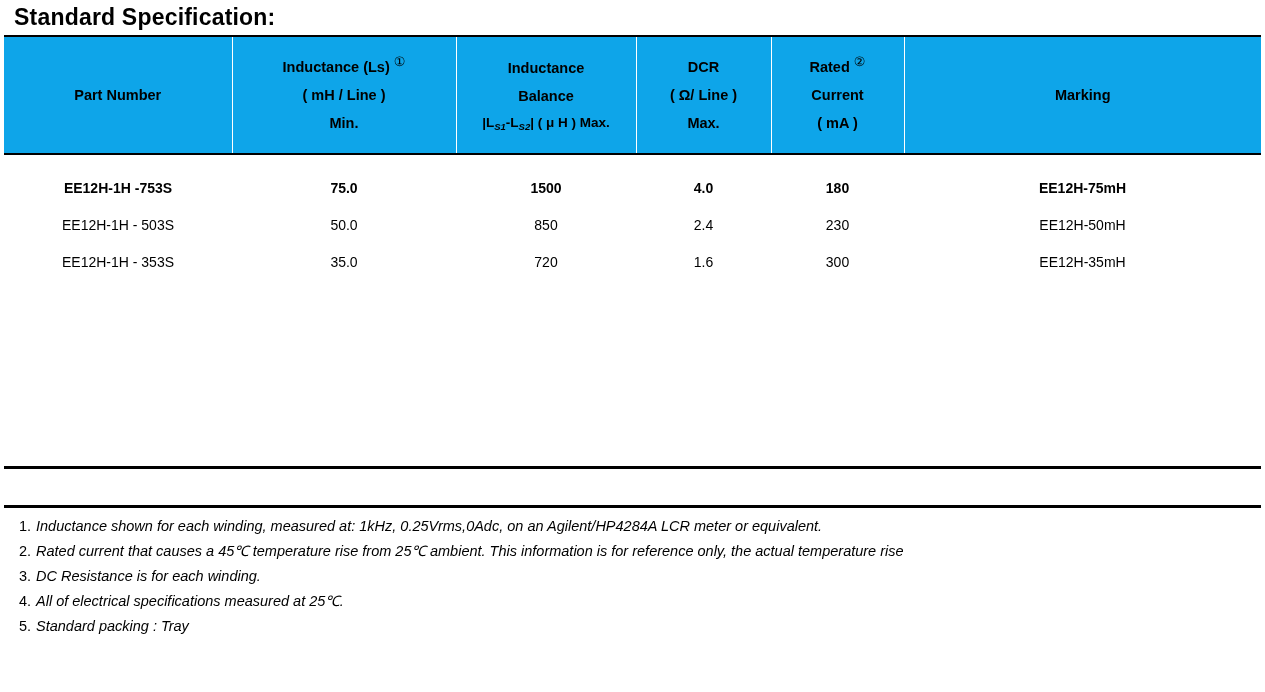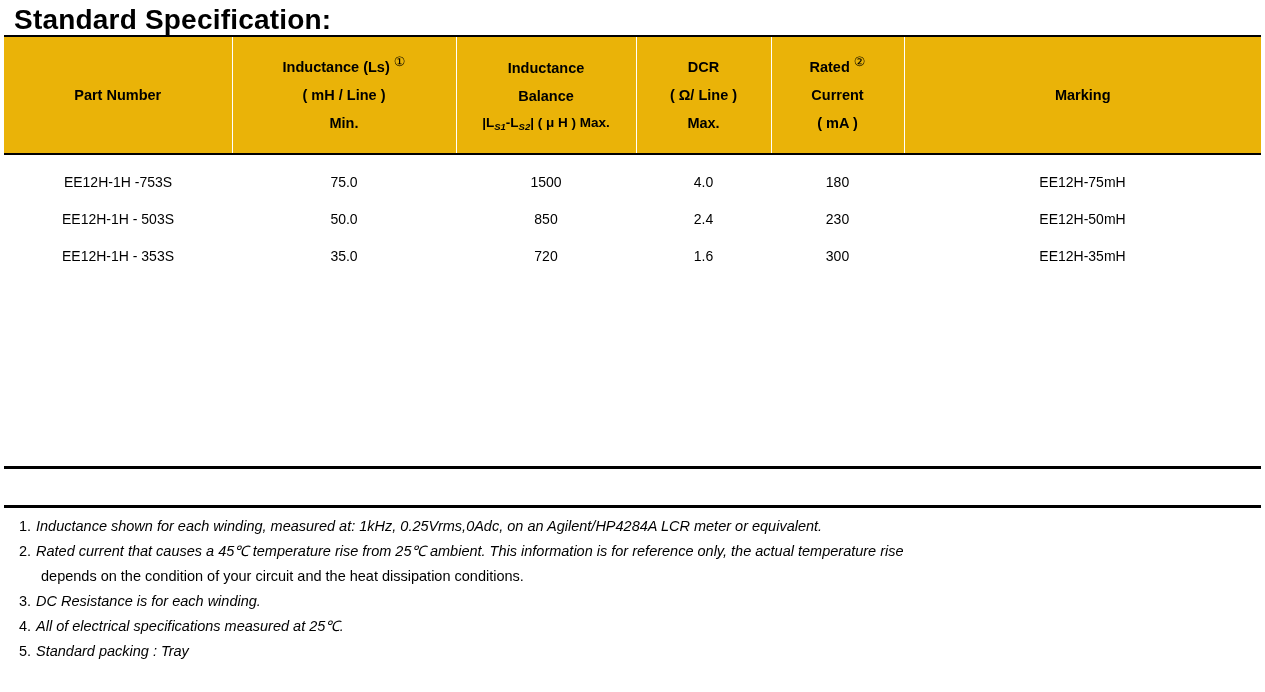--- a/index.html
+++ b/index.html
@@ -18,34 +18,34 @@
   .page {
     position: relative;
     width: 1265px;
     height: 692px;
     box-sizing: border-box;
   }
   .section-title {
     position: absolute;
     left: 14px;
     top: 4px;
-    font-size: 28px;
+    font-size: 23px;
     font-weight: bold;
     letter-spacing: 0.2px;
   }
   .spec-table {
     position: absolute;
     left: 4px;
     top: 35px;
     width: 1257px;
     border-collapse: collapse;
     table-layout: fixed;
   }
   .spec-table thead th {
-    background: #eab308;
+    background: #0ea5e9;
     border-top: 2px solid #000;
     border-bottom: 2px solid #000;
     vertical-align: middle;
     text-align: center;
     font-size: 14.5px;
     font-weight: bold;
     padding: 6px 2px;
     height: 118px;
     box-sizing: border-box;
   }
@@ -74,21 +74,22 @@
     font-style: italic;
   }
   .spec-table tbody td {
     text-align: center;
     font-size: 14px;
     padding: 11px 2px 10px 2px;
     border: none;
     background: #ffffff;
   }
   .spec-table tbody tr:first-child td {
-    padding-top: 19px;
+    padding-top: 25px;
+    font-weight: bold;
   }
   .col-part { width: 228px; }
   .col-ind { width: 224px; }
   .col-bal { width: 180px; }
   .col-dcr { width: 135px; }
   .col-cur { width: 133px; }
   .col-mark { width: 357px; }
 
   .divider {
     position: absolute;
@@ -220,21 +221,20 @@
 
   <div class="notes">
     <div class="note-row">
       <span class="note-num">1.</span>
       <span class="note-text">Inductance shown for each winding, measured at: 1kHz, 0.25Vrms,0Adc, on an Agilent/HP4284A LCR meter or equivalent.</span>
     </div>
     <div class="note-row">
       <span class="note-num">2.</span>
       <span class="note-text">Rated current that causes a 45℃ temperature rise from 25℃ ambient. This information is for reference only,  the actual temperature rise</span>
     </div>
-    <div class="note-cont">depends on the condition of your circuit and the heat dissipation conditions.</div>
     <div class="note-row">
       <span class="note-num">3.</span>
       <span class="note-text">DC Resistance is for each winding.</span>
     </div>
     <div class="note-row">
       <span class="note-num">4.</span>
       <span class="note-text">All of electrical specifications measured at 25℃.</span>
     </div>
     <div class="note-row">
       <span class="note-num">5.</span>

